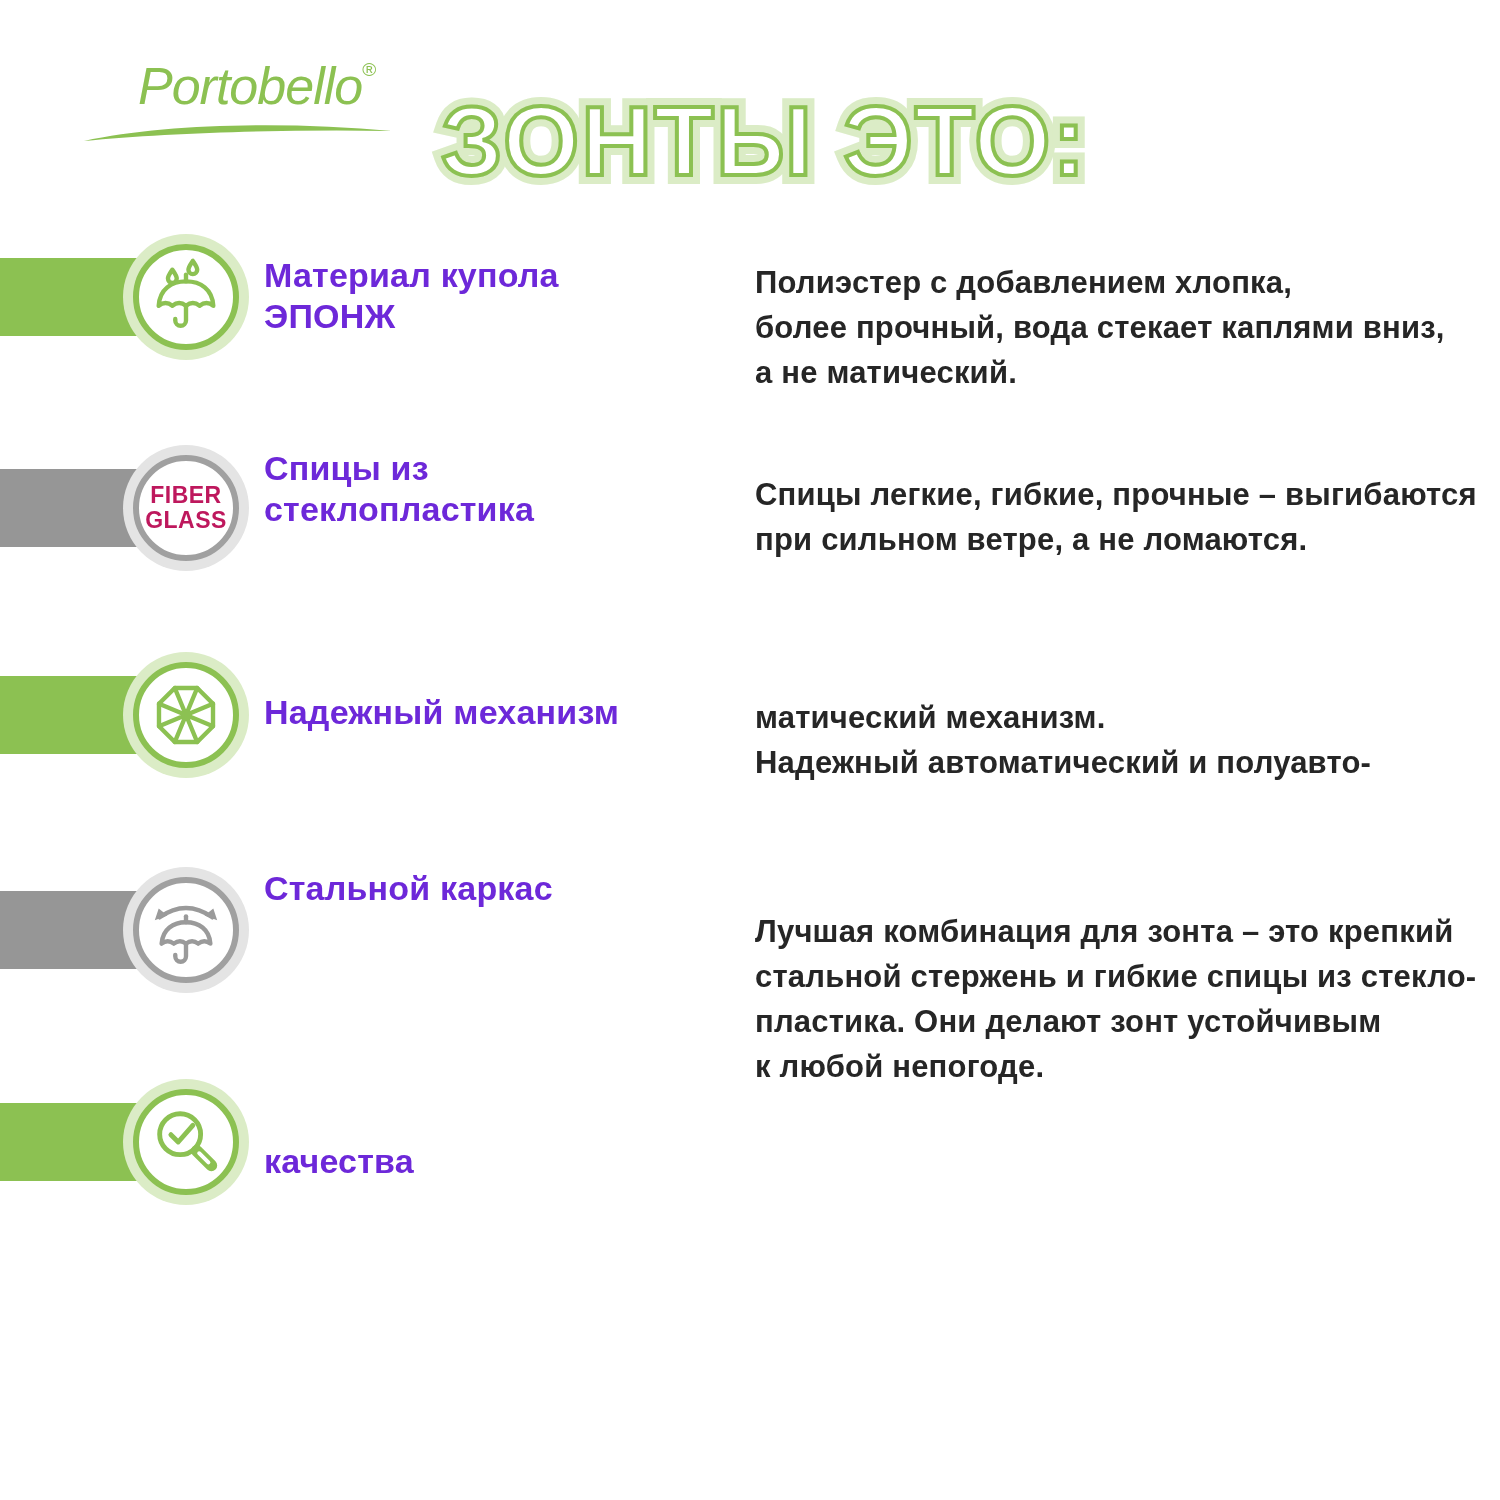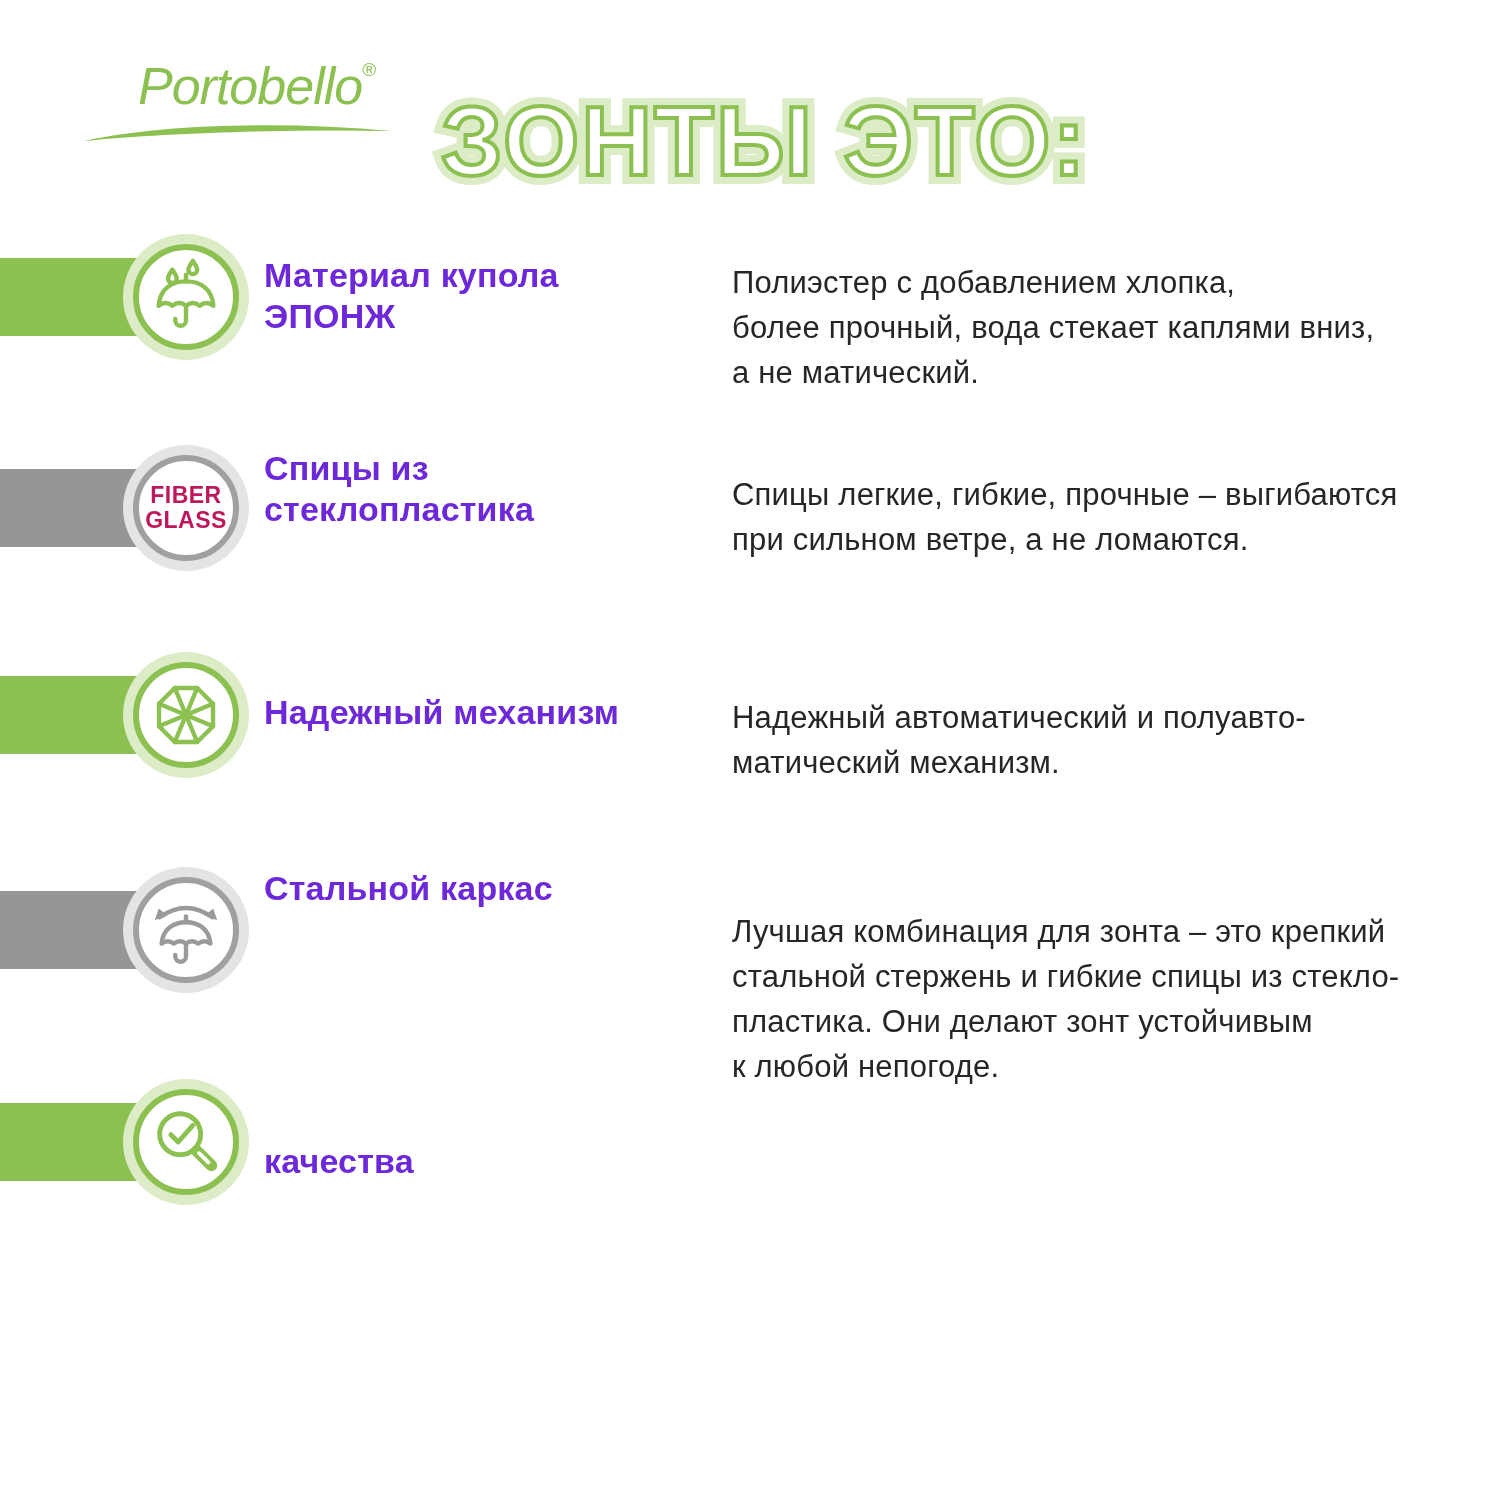--- a/index.html
+++ b/index.html
@@ -56,22 +56,22 @@
     font-weight:700;font-size:23px;line-height:25px;letter-spacing:0.5px;
     color:#be185d;text-align:center;
   }
 
   .feature-title{
     position:absolute;left:264px;
     font-weight:700;font-size:34px;line-height:41px;color:#6d28d9;
     letter-spacing:0.2px;
   }
   .feature-desc{
-    position:absolute;left:732px;
-    font-weight:400;font-size:31px;line-height:45px;color:#262626;
+    position:absolute;left:755px;
+    font-weight:700;font-size:31px;line-height:45px;color:#262626;
     letter-spacing:0.2px;
   }
   .icon-svg{display:block;}
 </style>
 </head>
 <body>
 
 <header>
   <div class="logo">
     <div class="brand-text"><span>Portobello</span><span class="brand-reg">®</span></div>
@@ -131,22 +131,22 @@
   <div class="badge green" style="top:662px">
     <svg class="icon-svg" width="78" height="78" viewBox="0 0 80 80" fill="none" stroke="#8CC152" stroke-width="4.5" stroke-linecap="round" stroke-linejoin="round">
       <polygon points="67.7,51.5 51.5,67.7 28.5,67.7 12.3,51.5 12.3,28.5 28.5,12.3 51.5,12.3 67.7,28.5"></polygon>
       <path d="M40,40 L67.7,51.5 M40,40 L51.5,67.7 M40,40 L28.5,67.7 M40,40 L12.3,51.5 M40,40 L12.3,28.5 M40,40 L28.5,12.3 M40,40 L51.5,12.3 M40,40 L67.7,28.5"></path>
     </svg>
   </div>
   <h2 class="feature-title" style="top:692px">
     <span>Надежный механизм</span>
   </h2>
   <div class="feature-desc" style="top:695px">
+    <div>матический механизм.</div>
     <div>Надежный автоматический и полуавто-</div>
-    <div>матический механизм.</div>
   </div>
 </section>
 
 <section>
   <div class="bar gray" style="top:891px"></div>
   <div class="badge gray" style="top:877px">
     <svg class="icon-svg" width="78" height="78" viewBox="0 0 80 80" fill="none" stroke="#9A9A9A" stroke-width="4.5" stroke-linecap="round" stroke-linejoin="round">
       <path d="M13,27 Q40,8 67,27"></path>
       <path d="M8,30 L12,18 L21,25 Z" fill="#9A9A9A" stroke="none"></path>
       <path d="M72,30 L68,18 L59,25 Z" fill="#9A9A9A" stroke="none"></path>

